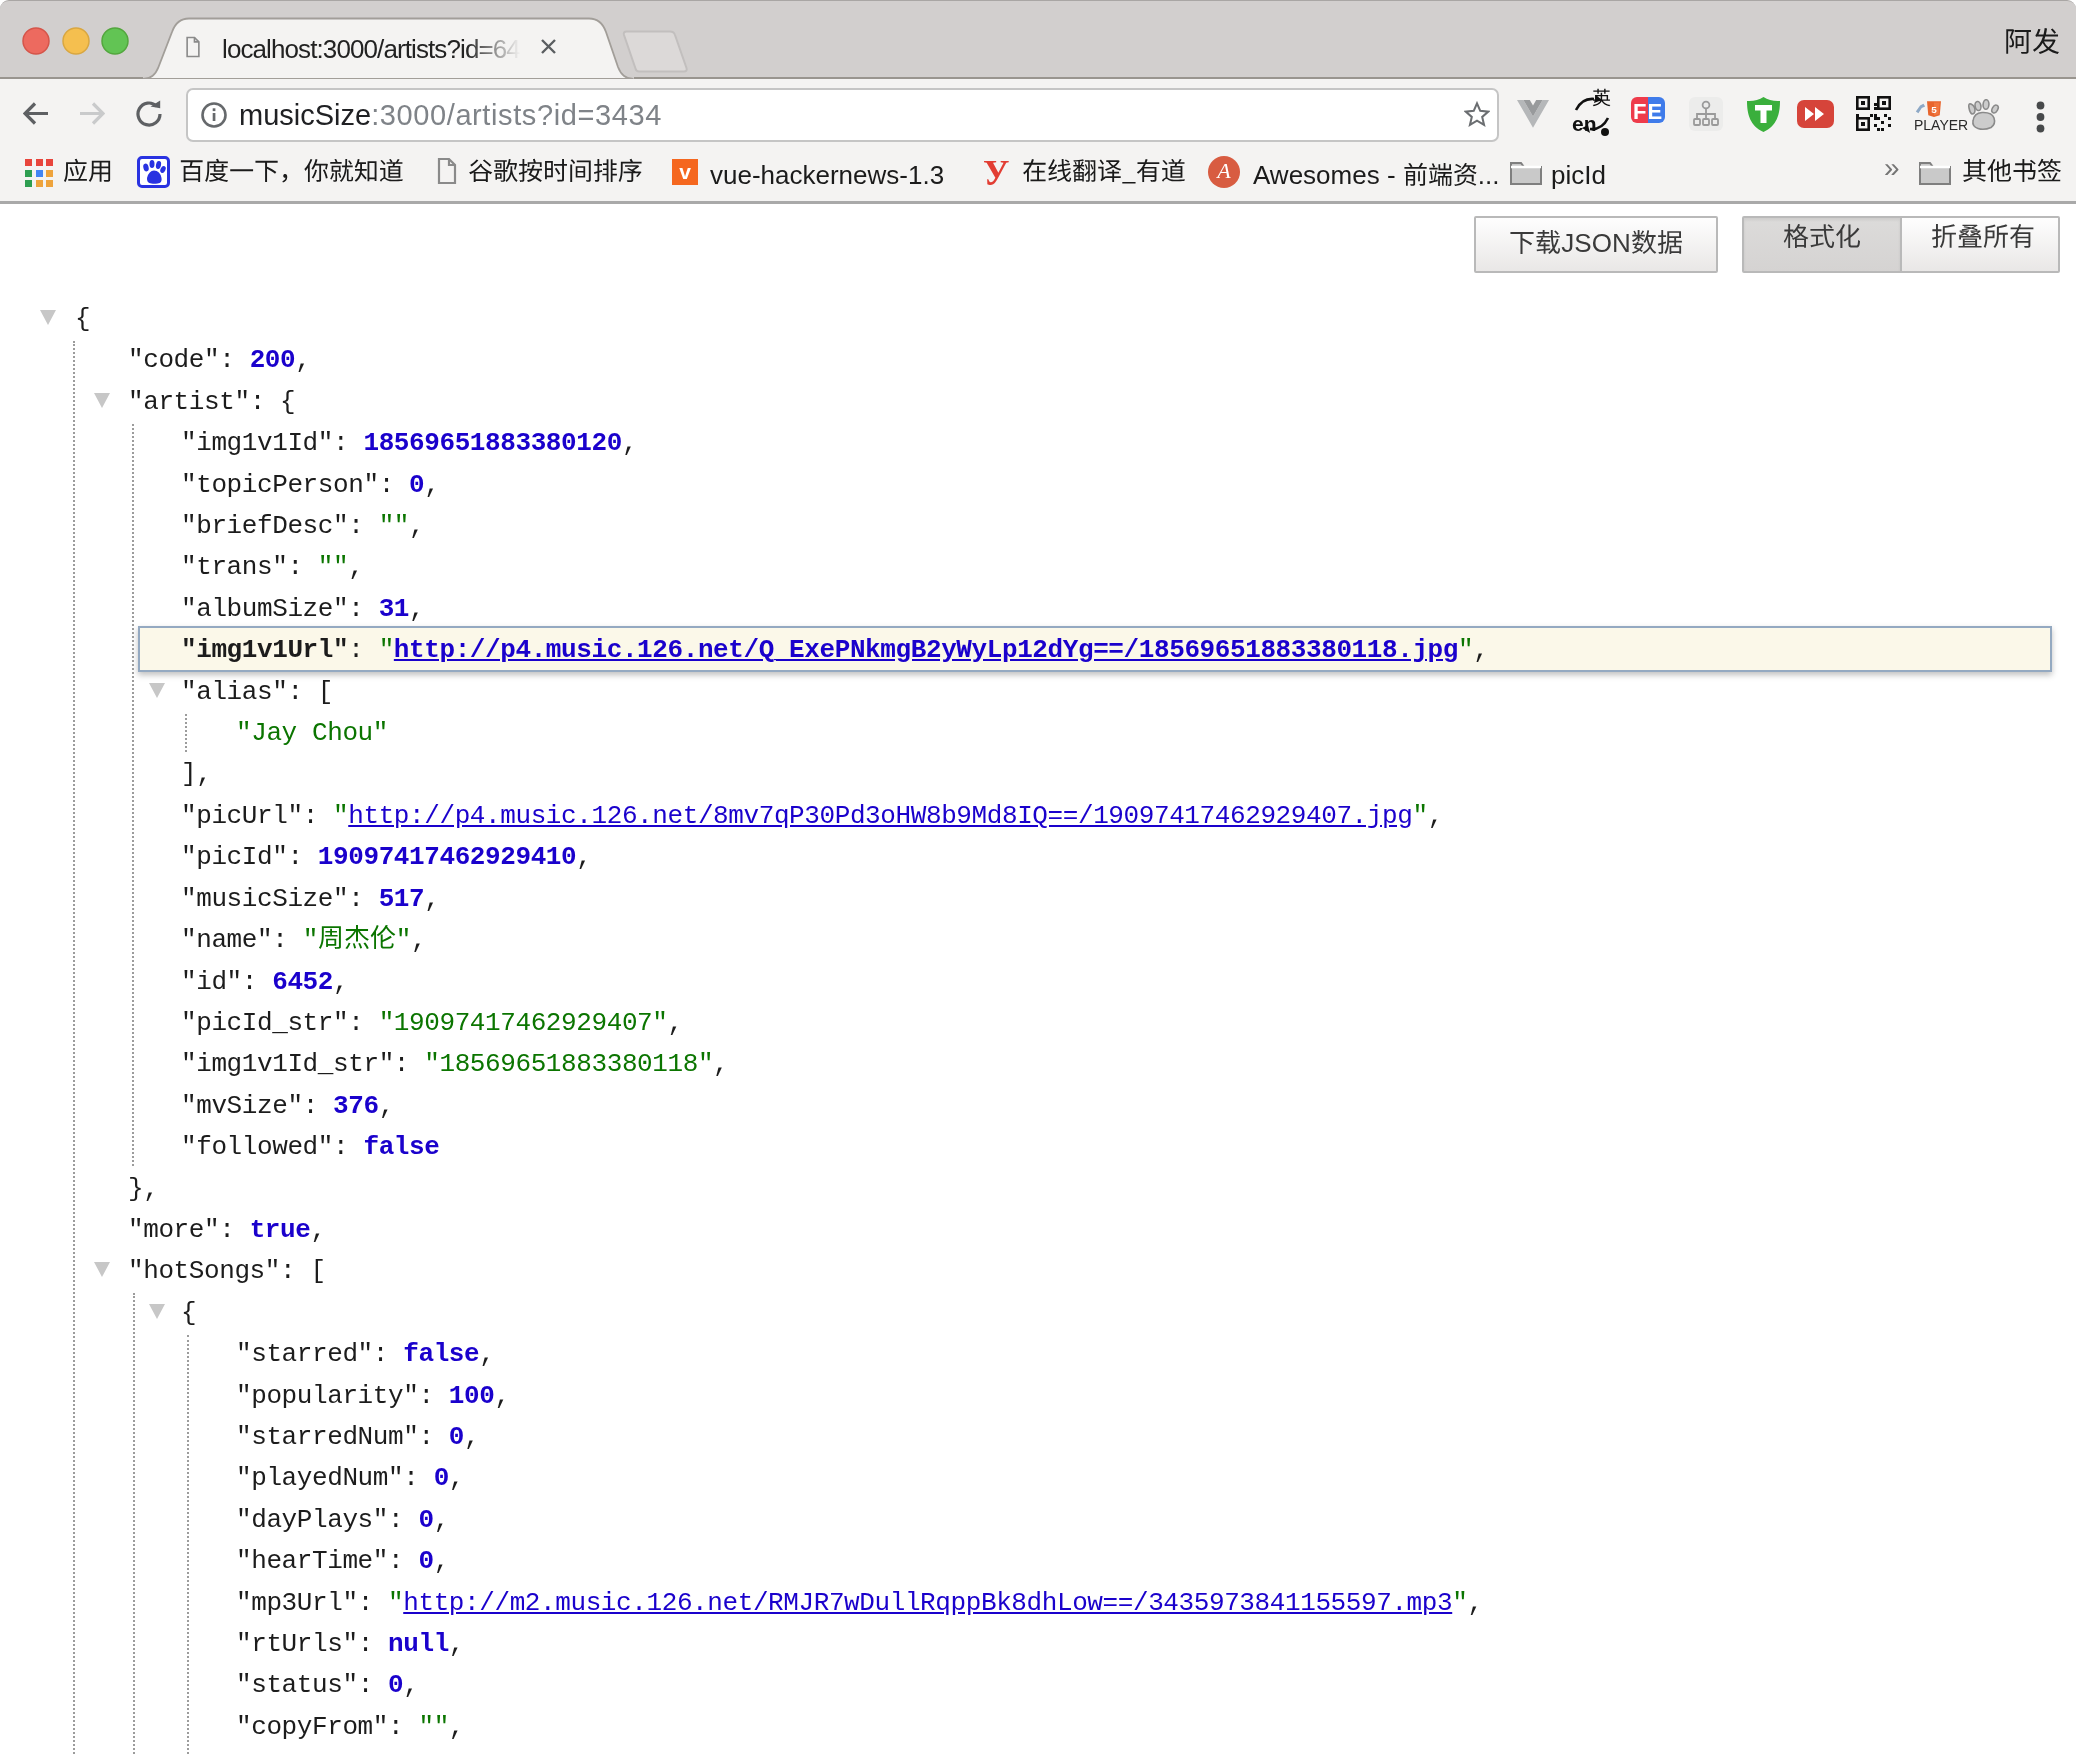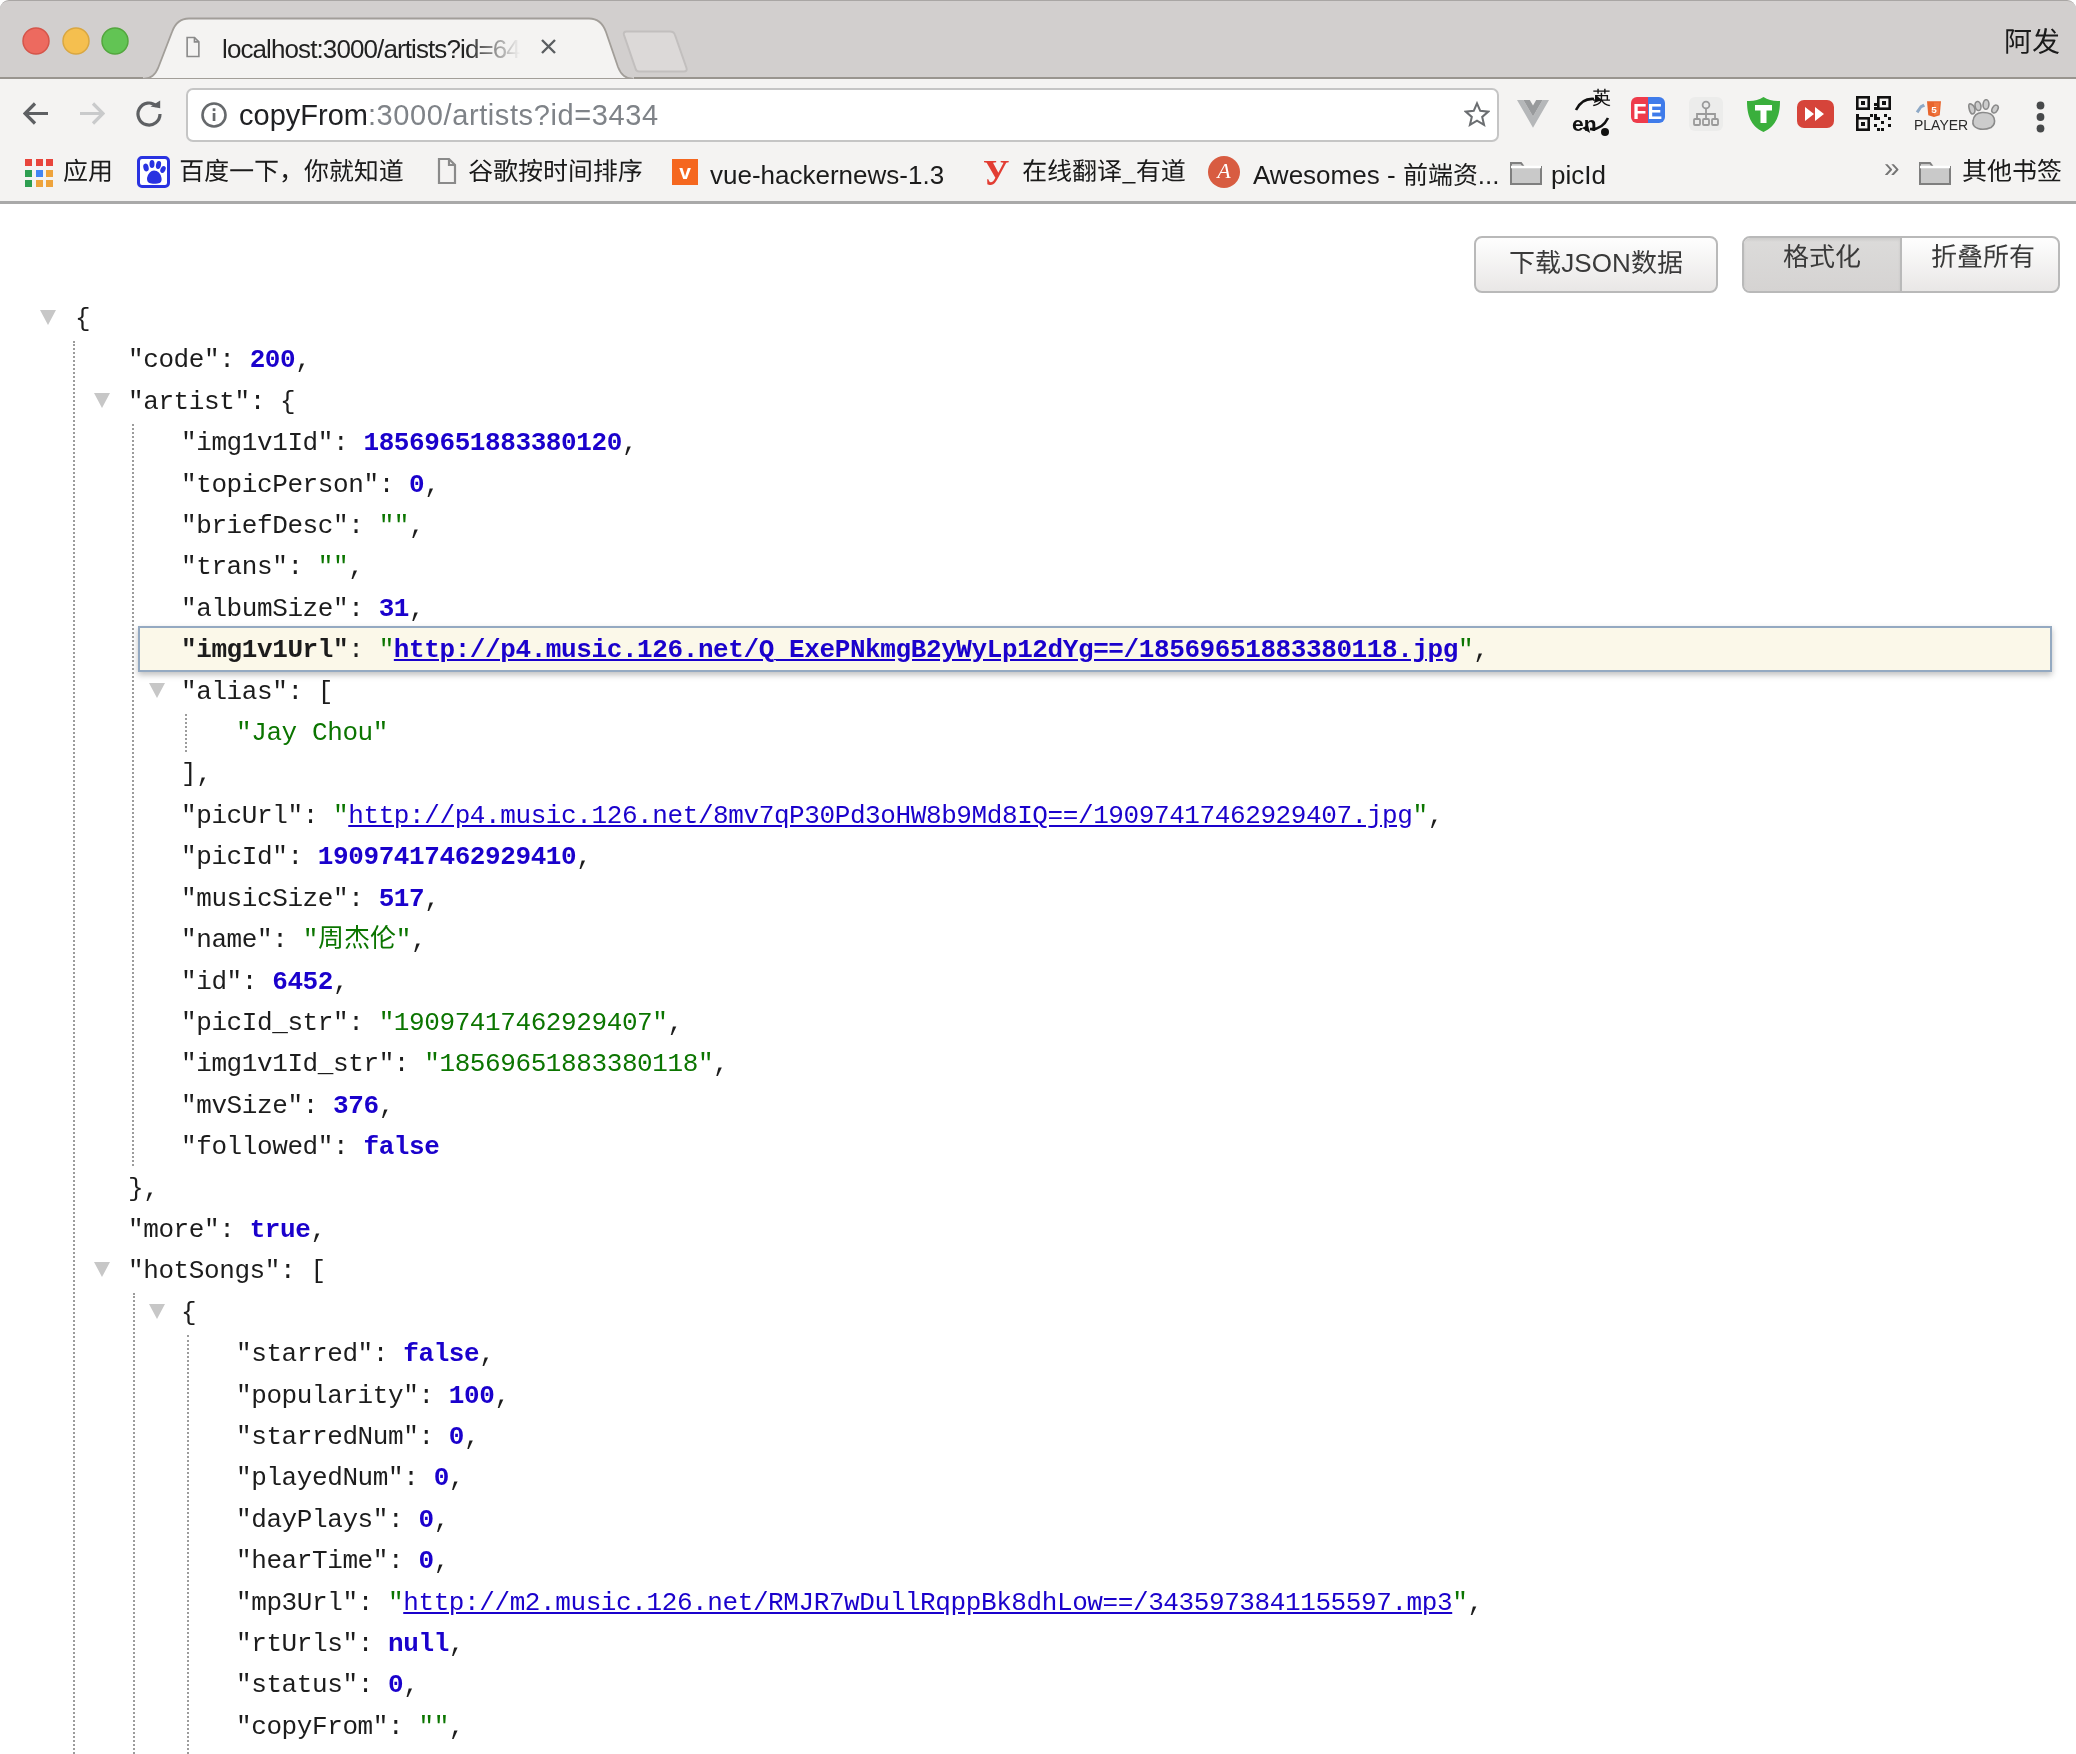--- a/index.html
+++ b/index.html
@@ -12,21 +12,21 @@
 #json{position:absolute;left:0;top:299px;font-family:"Liberation Mono",monospace;
   font-size:26px;line-height:41.4px;letter-spacing:-0.4px;color:#1c1c1c;white-space:pre}
 #json .ln{position:relative}
 #json .n{color:#1a01cc;font-weight:bold}
 #json .s{color:#0b7500}
 #json a, #json .a{color:#1a01cc;text-decoration:underline}
 #json .b{font-weight:bold}
 .guide{position:absolute;width:0;border-left:2px dotted #9c9c9c}
 .tri{position:absolute;width:0;height:0;border-left:8.5px solid transparent;border-right:8.5px solid transparent;border-top:15.5px solid #c7c7c7}
 #hl{position:absolute;left:138px;top:626px;width:1914px;height:46px;background:#fbf8e9;border:2px solid #94a9c1;box-shadow:0 3px 6px rgba(0,0,0,0.25)}
-.btn{position:absolute;top:236px;height:57px;border:2px solid #b9b9b9;border-radius:8px;
+.btn{position:absolute;top:216px;height:57px;border:2px solid #b9b9b9;border-radius:2px;
   background:linear-gradient(#fefefe,#e9e7e6);color:#3a3a3a;text-align:center}
 </style></head><body>
 
 <div id="strip"></div>
 <svg id="tabsvg" width="2076" height="80" viewBox="0 0 2076 80">
 <circle cx="36" cy="41" r="13" fill="#ed6a5f" stroke="#d5554a" stroke-width="1.5"></circle>
 <circle cx="76" cy="41" r="13" fill="#f5bf4f" stroke="#d9a741" stroke-width="1.5"></circle>
 <circle cx="115" cy="41" r="13" fill="#62c454" stroke="#53a73e" stroke-width="1.5"></circle>
 <path d="M635.5,68.5 L624,35 q-1,-3.5 2.5,-3.5 L670,31.5 q4,0 5,3.5 L686.5,68 q1,3.5 -2.5,3.5 L639,71.5 q-2.8,0 -3.5,-3" fill="#dcd9d8" stroke="#c2bfbe" stroke-width="2"></path>
 <path d="M0,78.2 L143,78.2 M634,78.2 L2076,78.2" stroke="#99958f" stroke-width="2.2"></path>
@@ -54,21 +54,21 @@
 <svg class="abs" style="left:135px;top:100px" width="28" height="28" viewBox="0 0 28 28">
 <path d="M25,14 A11,11 0 1 1 21.6,6.05" fill="none" stroke="#5e6063" stroke-width="3.2"></path>
 <path d="M15.5,6.6 L25.2,8.2 L25.2,0.5 Z" fill="#5e6063"></path>
   </svg>
 <div class="abs" style="left:186px;top:88px;width:1313px;height:54px;background:#fff;border:2px solid #c5c5c5;border-radius:7px"></div>
 <svg class="abs" style="left:201px;top:102px" width="26" height="26" viewBox="0 0 26 26">
 <circle cx="13" cy="13" r="11.5" fill="none" stroke="#66696c" stroke-width="2.6"></circle>
 <rect x="11.7" y="11" width="2.7" height="8" fill="#66696c"></rect>
     <rect x="11.7" y="6.3" width="2.7" height="2.8" fill="#66696c"></rect>
   </svg>
-<div class="abs" style="left:239px;top:99px;font-size:29px;white-space:pre"><span style="color:#202124">copyFrom</span><span style="color:#7f8388;letter-spacing:0.6px">:3000/artists?id=3434</span></div>
+<div class="abs" style="left:239px;top:99px;font-size:29px;white-space:pre"><span style="color:#202124">musicSize</span><span style="color:#7f8388;letter-spacing:0.6px">:3000/artists?id=3434</span></div>
 <svg class="abs" style="left:1464px;top:101px" width="26" height="26" viewBox="0 0 24 24">
 <path d="M12,2.2 L15,9.1 L22.5,9.8 L16.8,14.7 L18.5,22 L12,18.1 L5.5,22 L7.2,14.7 L1.5,9.8 L9,9.1 Z" fill="none" stroke="#6b6e71" stroke-width="1.9"></path>
   </svg>
 <svg class="abs" style="left:1517px;top:100px" width="32" height="28" viewBox="0 0 32 28">
 <path d="M0,0 L6.4,0 L16,16.6 L25.6,0 L32,0 L16,27.7 Z" fill="#b5b7b9"></path>
 <path d="M6.4,0 L12.8,0 L16,5.5 L19.2,0 L25.6,0 L16,16.6 Z" fill="#989a9c"></path>
   </svg>
 <div class="abs" style="left:1572px;top:92px;width:40px;height:44px">
 <svg class="abs" style="left:0;top:0" width="40" height="44" viewBox="0 0 40 44">
 <path d="M4,18 Q10,6 22,7" fill="none" stroke="#111" stroke-width="2.6"></path>

